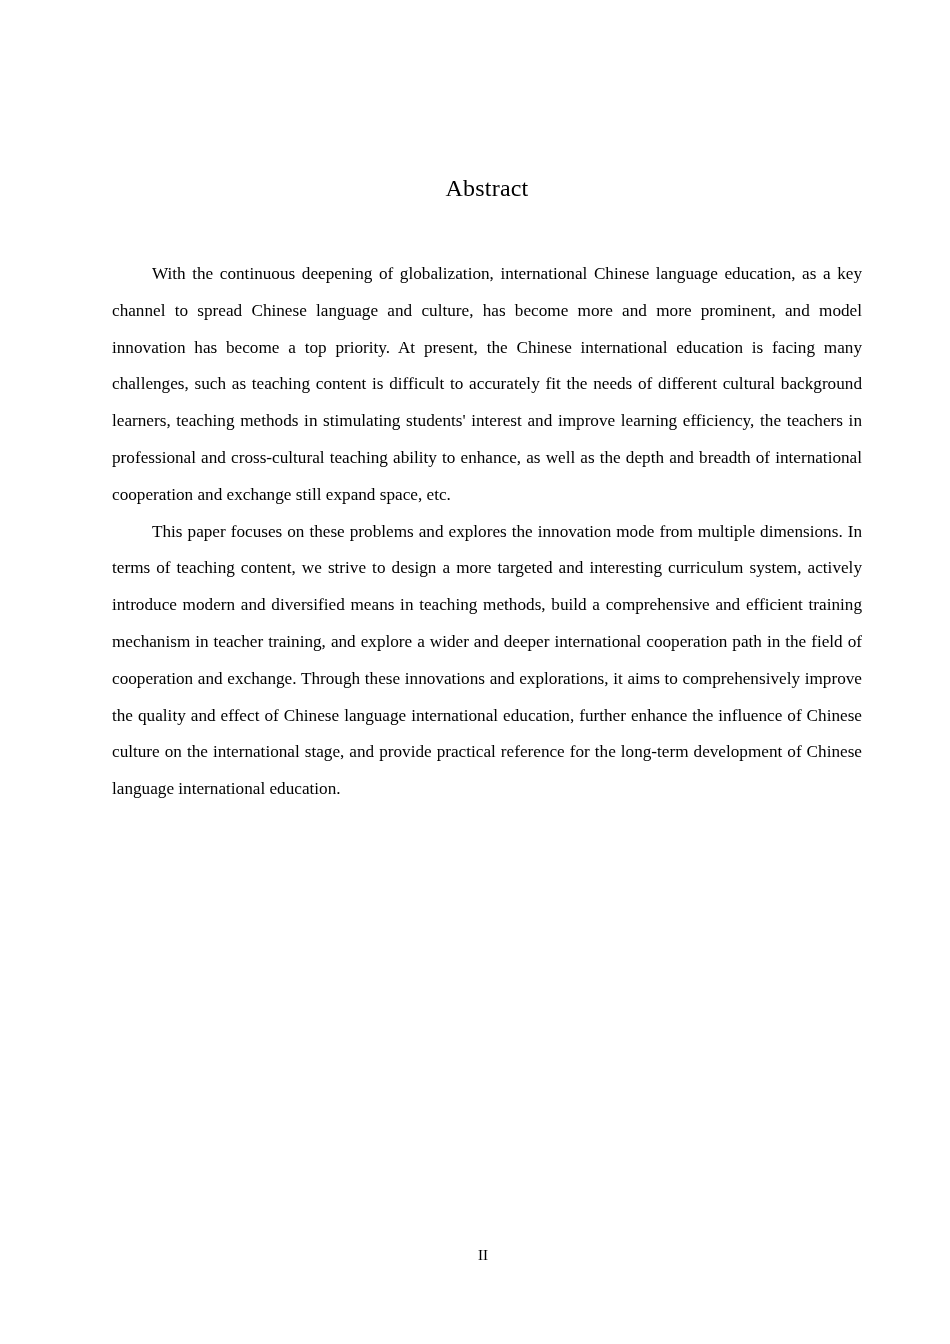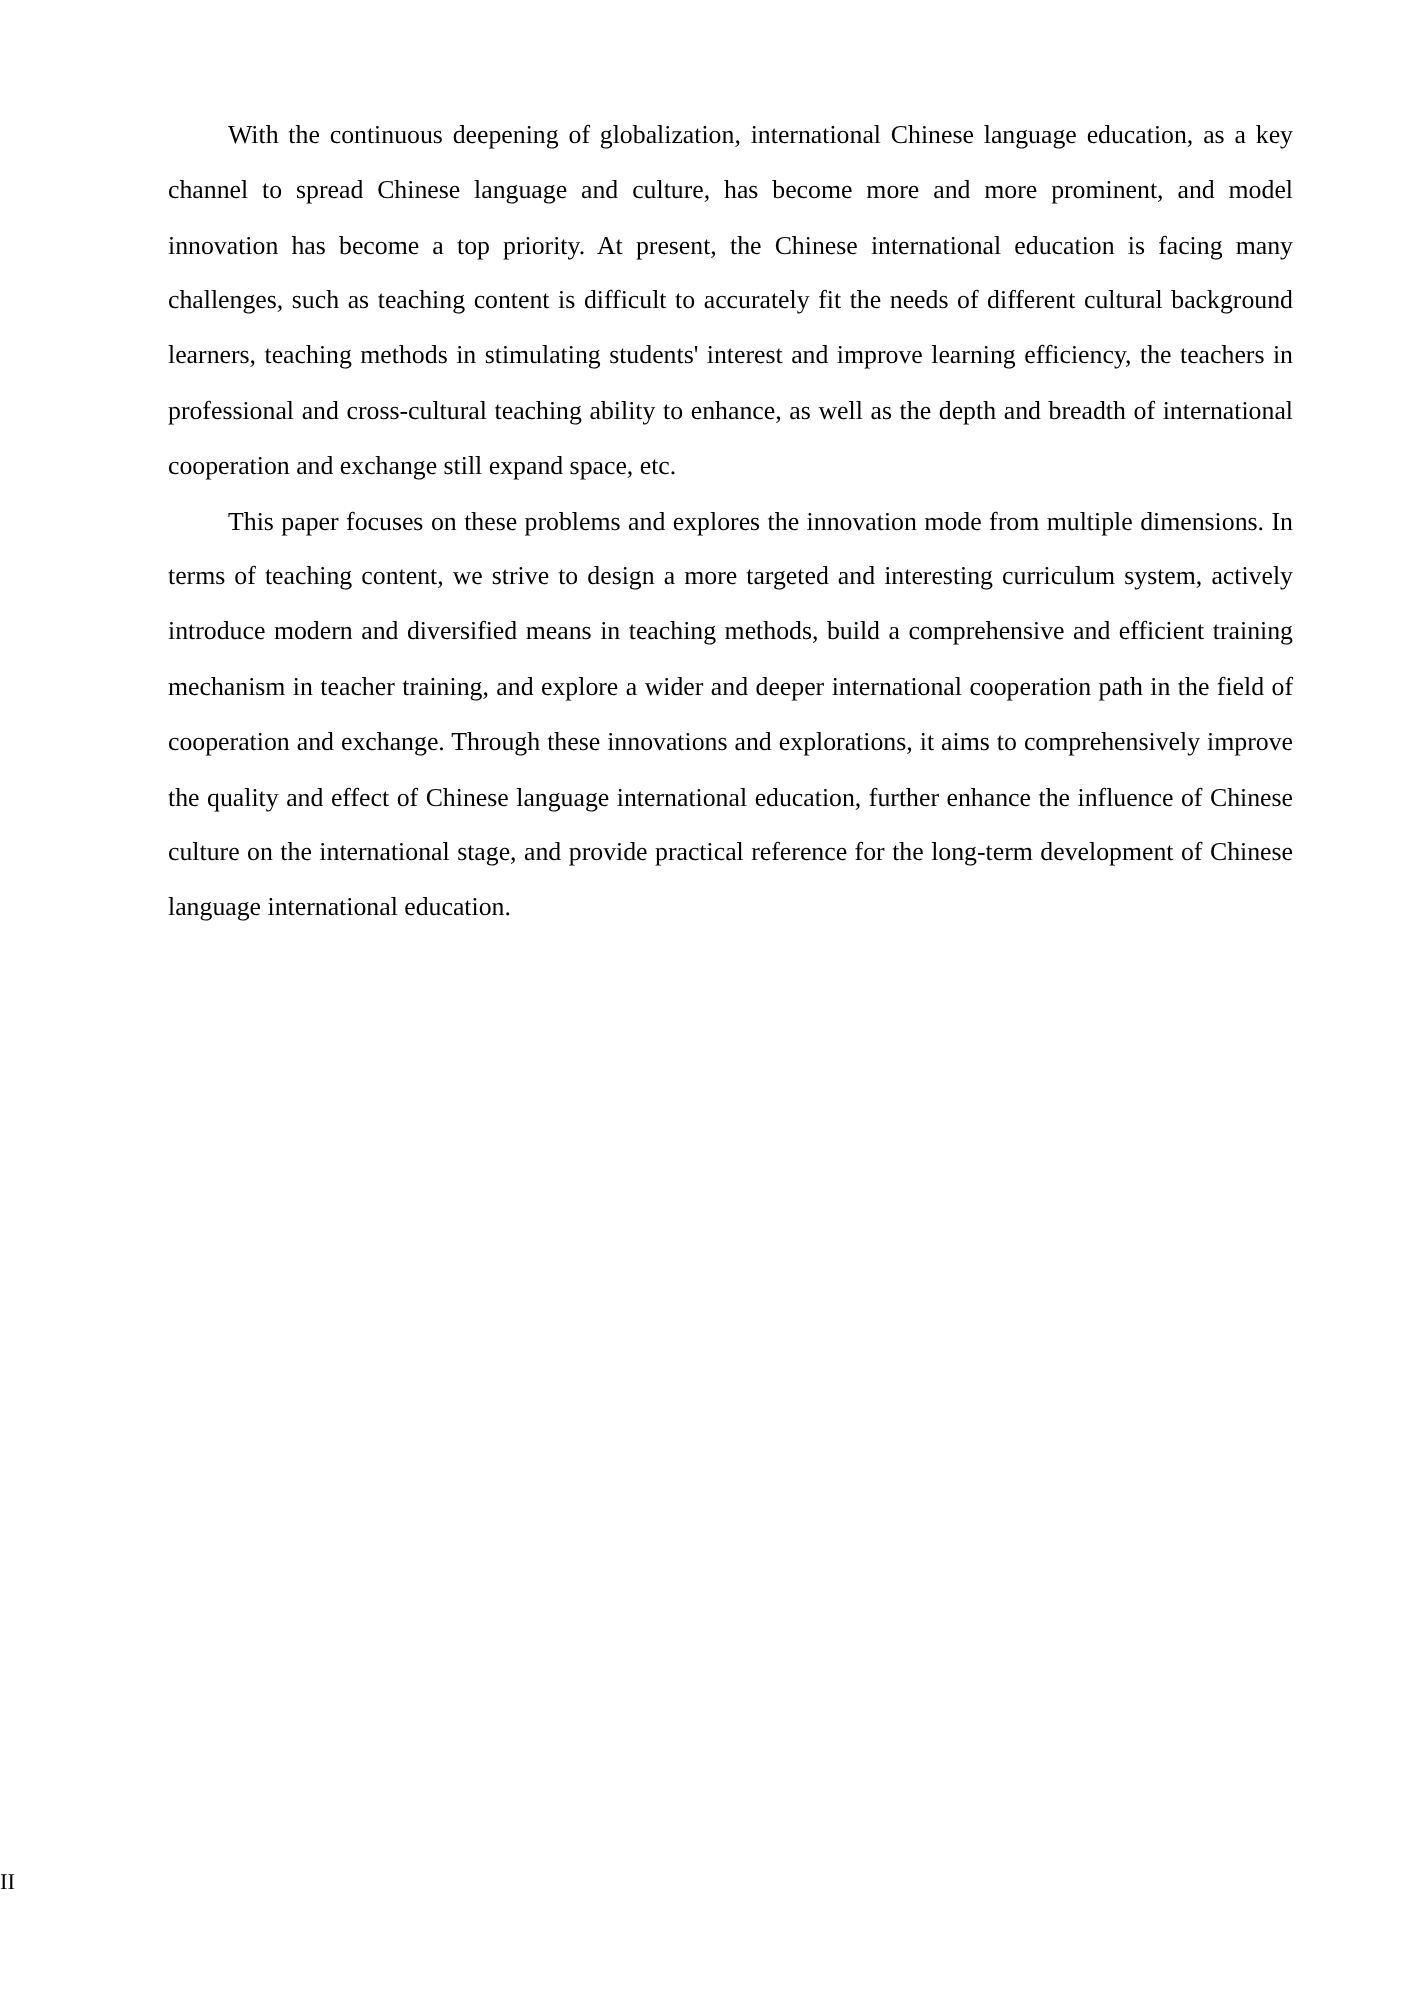--- a/index.html
+++ b/index.html
@@ -29,21 +29,21 @@
   .abstract-title {
     margin: 0;
     padding-top: 172px;
     text-align: center;
     font-size: 24px;
     font-weight: normal;
     line-height: 32px;
     letter-spacing: 0.2px;
   }
   .body-block {
-    margin-top: 72px;
+    margin-top: 52px;
   }
   .para {
     margin: 0;
     text-align: justify;
     text-justify: inter-word;
     font-size: 17.2px;
     line-height: 36.8px;
     text-indent: 40px;
     hyphens: none;
   }
@@ -56,35 +56,36 @@
     text-justify: inter-word;
     font-size: 17.2px;
     line-height: 36.8px;
     text-indent: 40px;
   }
   .keywords-label {
     font-weight: bold;
   }
   .page-number {
     position: absolute;
-    left: 0;
+    left: 16px;
     right: 0;
     top: 1245px;
-    text-align: left;
+    text-align: center;
     font-size: 15px;
     line-height: 20px;
   }
 </style>
 </head>
 <body>
 
 <div class="page">
 
   <div class="content">
 
+    <h1 class="abstract-title">Abstract</h1>
 
     <div class="body-block">
       <p class="para">With the continuous deepening of globalization, international Chinese language education, as a key channel to spread Chinese language and culture, has become more and more prominent, and model innovation has become a top priority. At present, the Chinese international education is facing many challenges, such as teaching content is difficult to accurately fit the needs of different cultural background learners, teaching methods in stimulating students' interest and improve learning efficiency, the teachers in professional and cross-cultural teaching ability to enhance, as well as the depth and breadth of international cooperation and exchange still expand space, etc.</p>
       <p class="para">This paper focuses on these problems and explores the innovation mode from multiple dimensions. In terms of teaching content, we strive to design a more targeted and interesting curriculum system, actively introduce modern and diversified means in teaching methods, build a comprehensive and efficient training mechanism in teacher training, and explore a wider and deeper international cooperation path in the field of cooperation and exchange. Through these innovations and explorations, it aims to comprehensively improve the quality and effect of Chinese language international education, further enhance the influence of Chinese culture on the international stage, and provide practical reference for the long-term development of Chinese language international education.</p>
     </div>
 
 
   </div>
 
   <div class="page-number">II</div>

